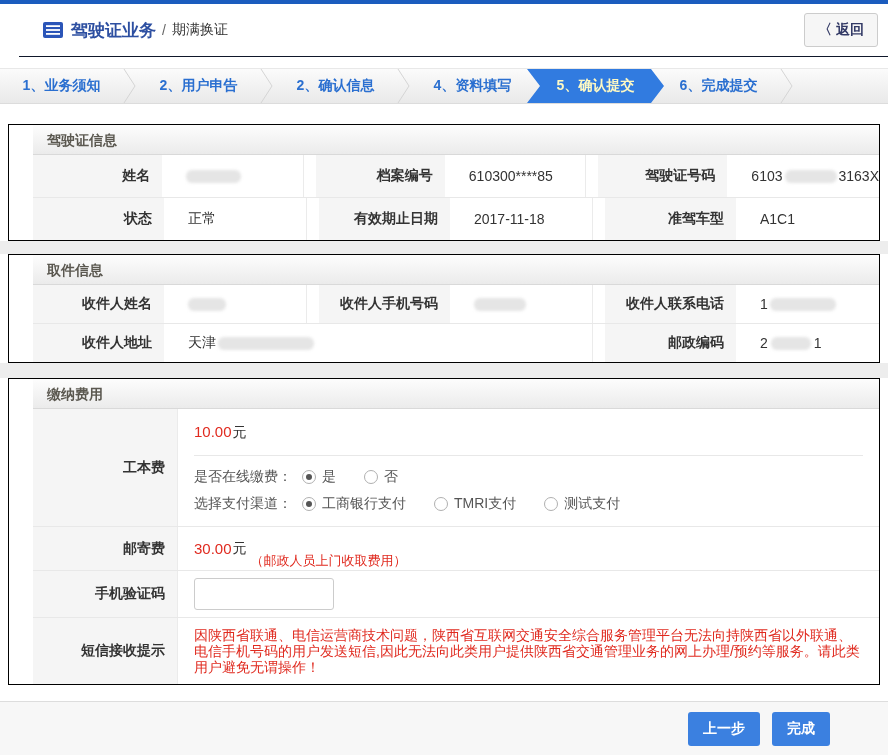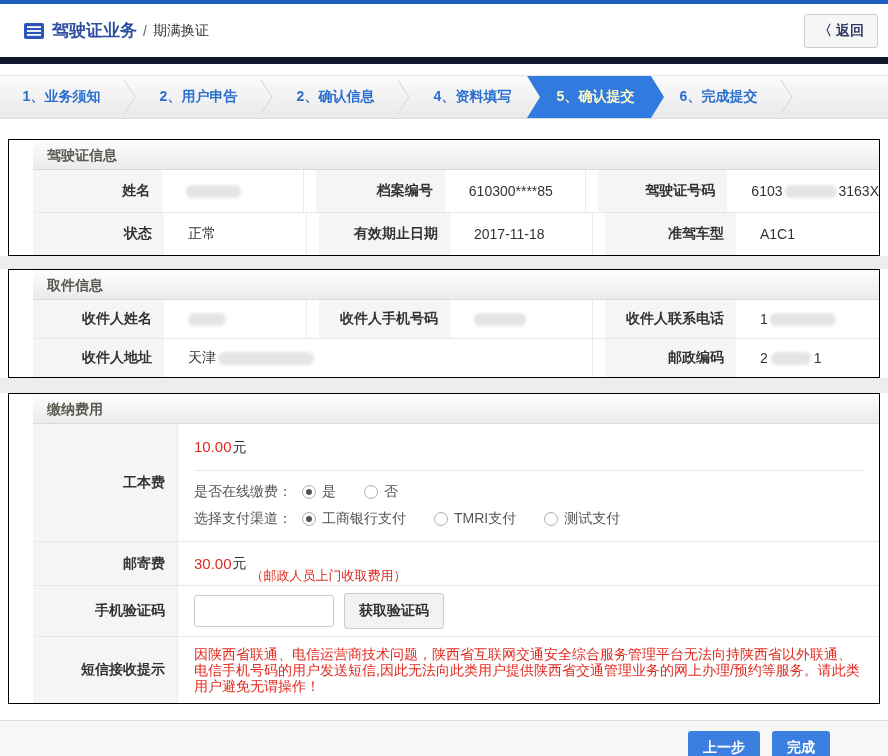--- a/index.html
+++ b/index.html
@@ -7,30 +7,30 @@
     margin: 0;
     font-family: "Liberation Sans", "DejaVu Sans", sans-serif;
     background: #fff;
   }
   .page { width: 888px; height: 756px; background: #fff; overflow: hidden; position: relative; }
 
   
   .topbar { height: 4px; background: #1b5cbe; }
 
   
-  .header { height: 60px; display: flex; align-items: center; padding: 0 10px 0 24px; background: #fff; border-bottom: 7px solid #0f172a; }
+  .header { height: 53px; display: flex; align-items: center; padding: 0 10px 0 24px; background: #fff; border-bottom: 1px solid #0f172a; margin-left: 19px; }
   .doc-icon { display: inline-flex; margin-right: 8px; }
   .h-title { color: #2d4fa1; font-size: 17px; font-weight: bold; }
   .h-sep { color: #666; font-size: 14px; margin: 0 6px; }
   .h-sub { color: #333; font-size: 14px; }
   .back-btn { margin-left: auto; background: #f6f6f6; border: 1px solid #ccc; border-radius: 3px; padding: 7px 13px; font-size: 14px; font-weight: bold; color: #333a66; cursor: pointer; display: flex; align-items: center; gap: 4px; font-family: inherit; }
 
   
   .gap-white-sm { height: 11px; background: #fff; }
-  .stepper { height: 44px; background: linear-gradient(#fbfbfb, #e9e9e9); border-top: 1px solid #e8e8e8; border-bottom: 1px solid #dcdcdc; display: flex; align-items: stretch; }
+  .stepper { height: 36px; background: linear-gradient(#fbfbfb, #e9e9e9); border-top: 1px solid #e8e8e8; border-bottom: 1px solid #dcdcdc; display: flex; align-items: stretch; }
   .step { width: 123px; display: flex; align-items: center; justify-content: center; font-size: 14px; font-weight: bold; color: #2a6fd0; position: relative; }
   .step.active { background: #317be0; color: #fef9c3; width: 137px; margin-left: -7px; margin-right: -7px; z-index: 1;
     clip-path: polygon(0 0, calc(100% - 13px) 0, 100% 50%, calc(100% - 13px) 100%, 0 100%, 13px 50%); }
   .sep { width: 14px; display: flex; align-items: center; }
   .step-filler { flex: 1; }
 
   .gap-white-lg { height: 20px; background: #fff; }
   .gap-gray-a { height: 13px; background: #ededed; }
   .gap-gray-b { height: 15px; background: #ededed; }
   .gap-white-end { height: 16px; background: #fff; }
@@ -246,21 +246,20 @@
         <span class="amt">30.00</span>
           <span class="unit">元</span>
         <span class="fee-note">（邮政人员上门收取费用）</span>
       </div>
     </div>
 
     <div class="prow">
       <div class="plbl">手机验证码</div>
       <div class="pval cap-row">
         <input class="cap-input" type="text" value="" style="">
-        <button class="cap-btn">获取验证码</button>
       </div>
     </div>
 
     <div class="prow">
       <div class="plbl sms-lbl">短信接收提示</div>
       <div class="pval sms-row">
         <span class="sms-text">因陕西省联通、电信运营商技术问题，陕西省互联网交通安全综合服务管理平台无法向持陕西省以外联通、电信手机号码的用户发送短信,因此无法向此类用户提供陕西省交通管理业务的网上办理/预约等服务。请此类用户避免无谓操作！</span>
       </div>
     </div>
   </div>

